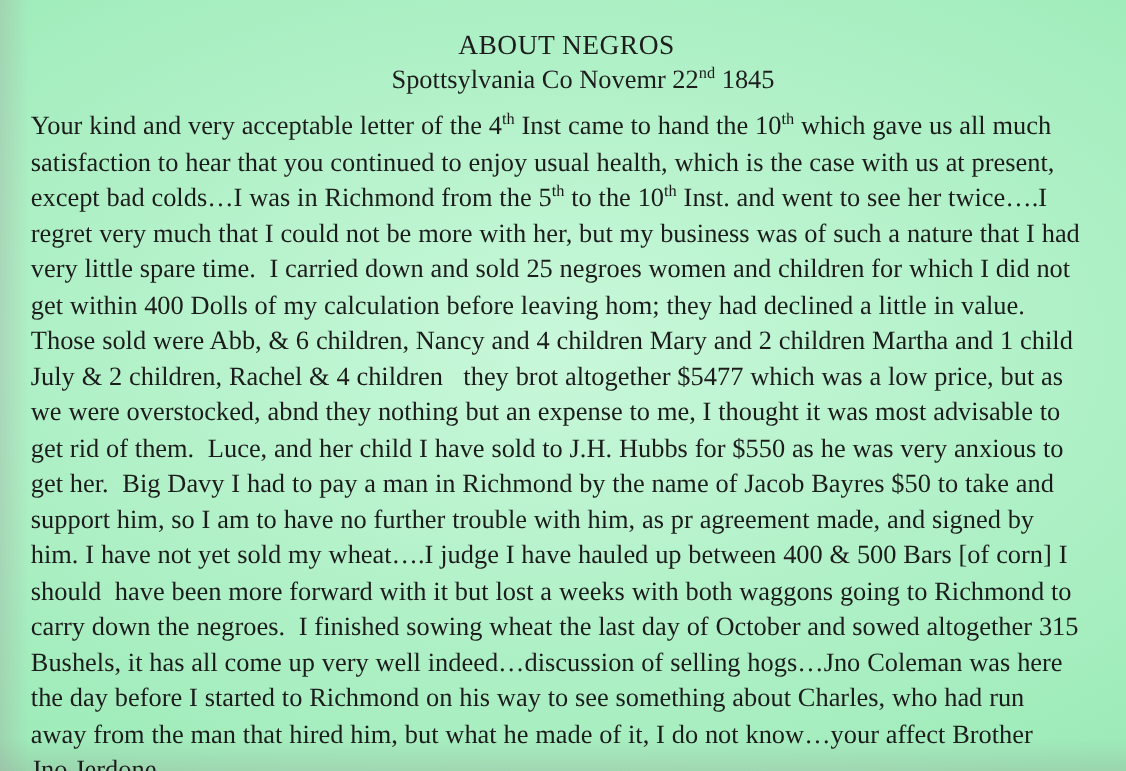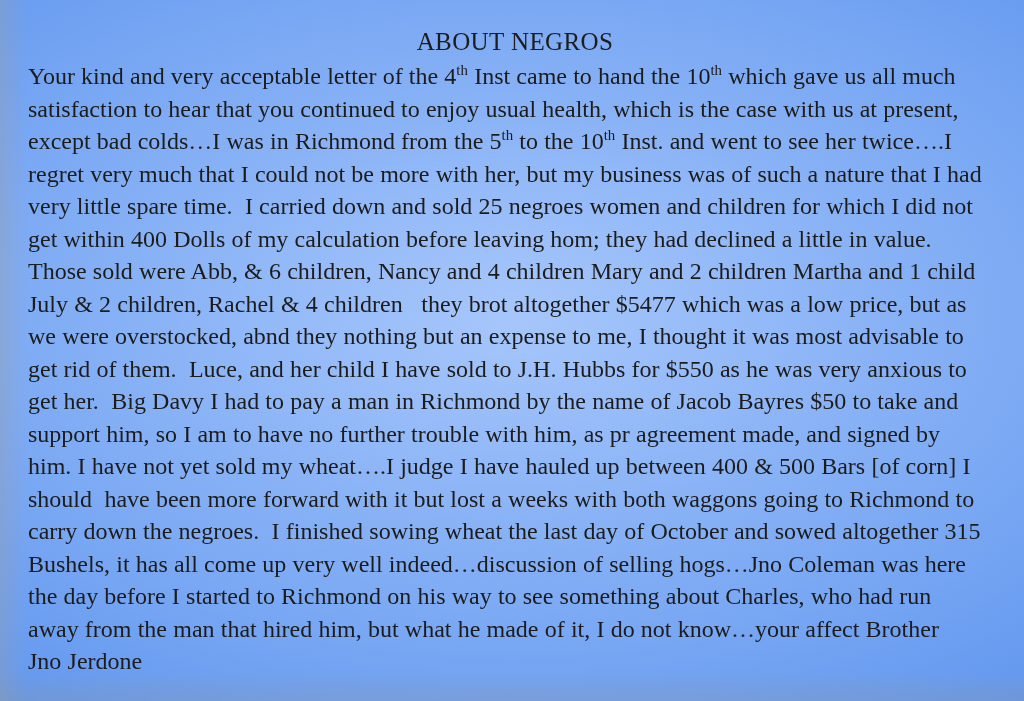--- a/index.html
+++ b/index.html
@@ -10,21 +10,21 @@
     width: 1024px;
     height: 701px;
     background: #ffffff;
     font-family: "Liberation Serif", serif;
     overflow: hidden;
   }
   #page {
     position: relative;
     width: 1024px;
     height: 701px;
-    background: #3b82f6;
+    background: #86efac;
     box-sizing: border-box;
     padding: 22px 30px 10px 26px;
   }
   
   #page:before {
     content: "";
     position: absolute;
     left: 0; top: 0; right: 0; bottom: 0;
     background:
       linear-gradient(90deg, rgba(160,158,154,0.30) 0px, rgba(160,158,154,0.0) 26px),
@@ -74,18 +74,19 @@
   }
 </style>
 </head>
 <body>
 
 <div id="page">
   <div id="doc">
 
     <div class="title">ABOUT NEGROS</div>
 
+    <div class="dateline"><span>Spottsylvania Co Novemr 22</span><sup>nd</sup><span> 1845</span></div>
 
 
     <div class="body-text"><span>Your kind and very acceptable letter of the 4</span><sup>th</sup><span> Inst came to hand the 10</span><sup>th</sup><span> which gave us all much satisfaction to hear that you continued to enjoy usual health, which is the case with us at present, except bad colds…I was in Richmond from the 5</span><sup>th</sup><span> to the 10</span><sup>th</sup><span> Inst. and went to see her twice….I regret very much that I could not be more with her, but my business was of such a nature that I had very little spare time.  I carried down and sold 25 negroes women and children for which I did not get within 400 Dolls of my calculation before leaving hom; they had declined a little in value.  Those sold were Abb, &amp; 6 children, Nancy and 4 children Mary and 2 children Martha and 1 child July &amp; 2 children, Rachel &amp; 4 children   they brot altogether $5477 which was a low price, but as we were overstocked, abnd they nothing but an expense to me, I thought it was most advisable to get rid of them.  Luce, and her child I have sold to J.H. Hubbs for $550 as he was very anxious to get her.  Big Davy I had to pay a man in Richmond by the name of Jacob Bayres $50 to take and support him, so I am to have no further trouble with him, as pr agreement made, and signed by him. I have not yet sold my wheat….I judge I have hauled up between 400 &amp; 500 Bars [of corn] I should  have been more forward with it but lost a weeks with both waggons going to Richmond to carry down the negroes.  I finished sowing wheat the last day of October and sowed altogether 315 Bushels, it has all come up very well indeed…discussion of selling hogs…Jno Coleman was here the day before I started to Richmond on his way to see something about Charles, who had run away from the man that hired him, but what he made of it, I do not know…your affect Brother   Jno Jerdone</span></div>
 
   </div>
 </div>
 
 </body></html>

